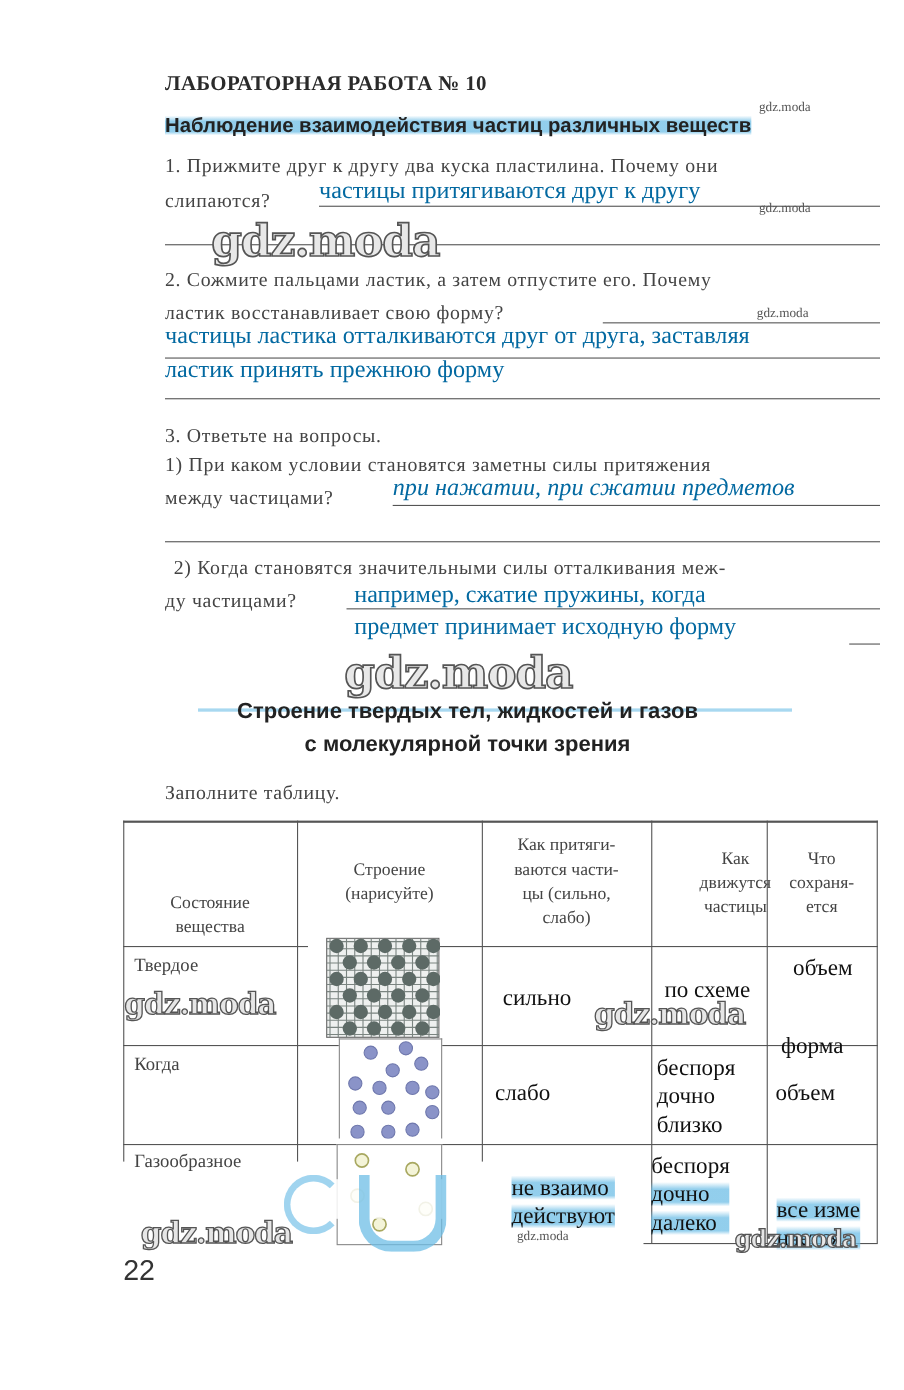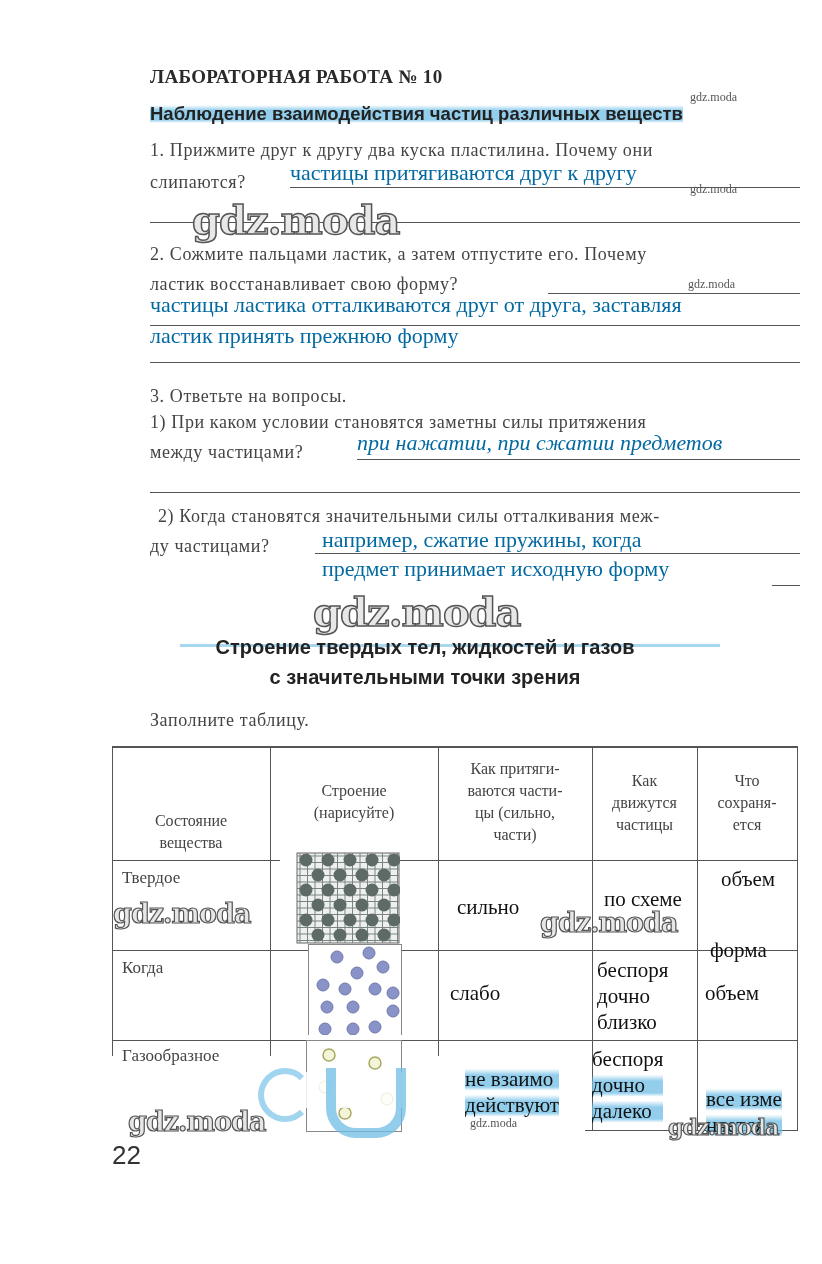--- a/index.html
+++ b/index.html
@@ -65,21 +65,21 @@
 <div class="abs q" style="left:150px; top:536px;">ду частицами?</div>
 <div class="abs ans" style="left:322px; top:527px;">например, сжатие пружины, когда</div>
 <div class="abs line" style="left:315px; top:553px; width:485px;"></div>
 <div class="abs ans" style="left:322px; top:556px;">предмет принимает исходную форму</div>
 <div class="abs line" style="left:772px; top:585px; width:28px;"></div>
 
 <div class="abs wm-big" style="left:313px; top:588px;">gdz.moda</div>
 
 <div class="abs" style="left:180px; top:644px; width:540px; height:3px; background:rgba(110,190,230,0.6);"></div>
 <div class="abs section-title" style="left:0; width:822px; text-align:center; top:636px; font-size:20px; padding-left:28px; box-sizing:border-box;">Строение твердых тел, жидкостей и газов</div>
-<div class="abs section-title" style="left:0; width:822px; text-align:center; top:666px; font-size:20px; padding-left:28px; box-sizing:border-box;">с значительными точки зрения</div>
+<div class="abs section-title" style="left:0; width:822px; text-align:center; top:666px; font-size:20px; padding-left:28px; box-sizing:border-box;">с молекулярной точки зрения</div>
 <div class="abs q" style="left:150px; top:710px;">Заполните таблицу.</div>
 
 <div>
 
   <div class="abs tbl-line" style="left:112px; top:746px; width:686px; height:1.5px;"></div>
   <div class="abs tbl-line" style="left:112px; top:860px; width:168px; height:1px;"></div>
   <div class="abs tbl-line" style="left:400px; top:860px; width:398px; height:1px;"></div>
   <div class="abs tbl-line" style="left:112px; top:950px; width:686px; height:1px;"></div>
   <div class="abs tbl-line" style="left:112px; top:1040px; width:686px; height:1px;"></div>
   <div class="abs tbl-line" style="left:585px; top:1130px; width:213px; height:1px;"></div>
@@ -96,23 +96,23 @@
     <div>вещества</div>
   </div>
   <div class="abs th" style="left:270px; width:168px; top:780px;">
     <div>Строение</div>
     <div>(нарисуйте)</div>
   </div>
   <div class="abs th" style="left:438px; width:154px; top:758px;">
     <div>Как притяги-</div>
     <div>ваются части-</div>
     <div>цы (сильно,</div>
-    <div>части)</div>
-  </div>
-  <div class="abs th" style="left:592px; width:105px; top:770px;">
+    <div>слабо)</div>
+  </div>
+  <div class="abs th" style="left:592px; width:105px; top:770px;padding-left:24px;">
     <div>Как</div>
     <div>движутся</div>
     <div>частицы</div>
   </div>
   <div class="abs th" style="left:697px; width:100px; top:770px;">
     <div>Что</div>
     <div>сохраня-</div>
     <div>ется</div>
   </div>
 

